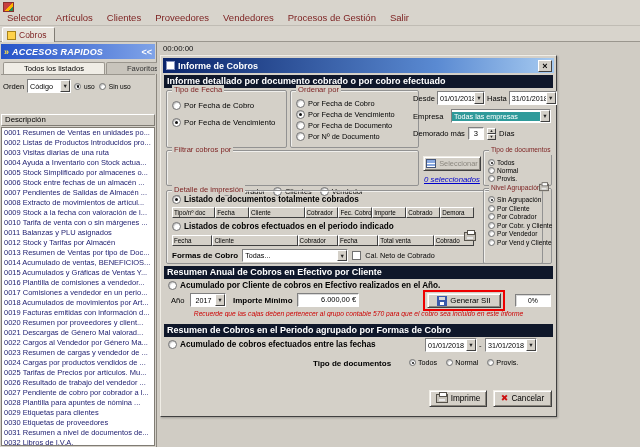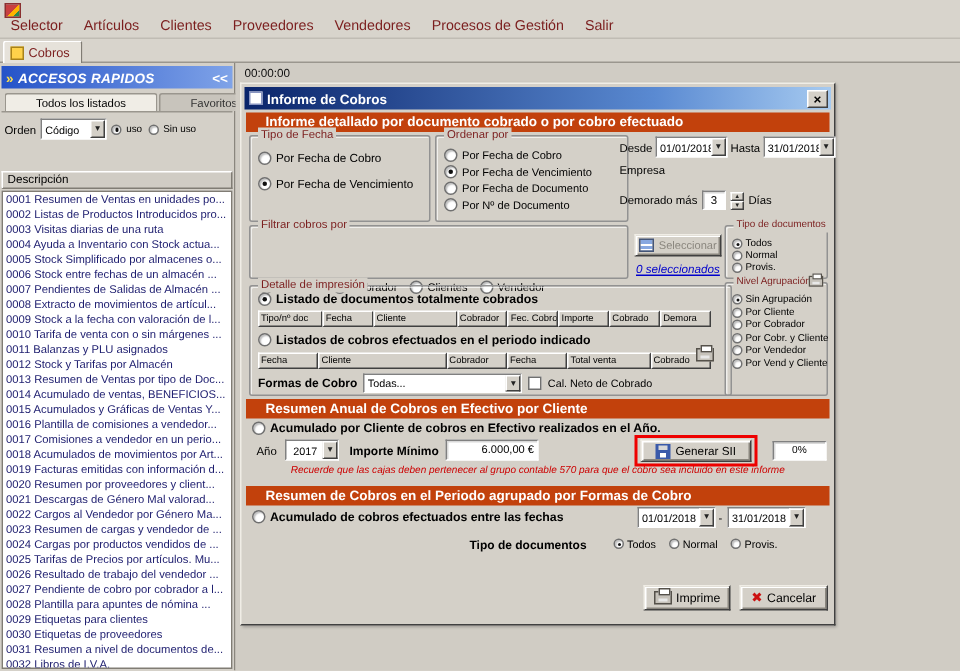--- a/index.html
+++ b/index.html
@@ -31,21 +31,21 @@
 
 .mdi{position:absolute;left:157px;top:42px;right:0;bottom:0;background:#d0ccc4;}
 .timer{position:absolute;left:163px;top:44px;font-size:7.8px;color:#111;}
 .dialog{position:absolute;left:160px;top:55px;width:397px;height:362px;background:#d4d0c8;border:1px solid;border-color:#f0ede6 #404040 #404040 #f0ede6;box-shadow:1px 1px 2px rgba(0,0,0,.25);padding:2px;}
 .titlebar{height:15px;background:linear-gradient(90deg,#0a246a,#5a8ad2 70%,#a6caf0);display:flex;align-items:center;gap:3px;padding:0 2px 0 3px;}
 .ticon{width:9px;height:9px;background:#fff;border:1px solid #8894c0;}
 .ttext{flex:1;color:#fff;font-size:9px;font-weight:bold;white-space:nowrap;overflow:hidden;}
 .closebtn{width:14px;height:12px;background:#d4d0c8;border:1px solid;border-color:#fff #404040 #404040 #fff;font-size:9px;line-height:10px;text-align:center;font-weight:bold;}
 .closebtn::before{content:"×";}
 .client{position:absolute;left:2px;top:18px;right:2px;bottom:2px;}
-.secbar{position:absolute;left:1px;right:1px;height:13px;background:#c2410c;color:#fff;font-weight:bold;font-size:9px;line-height:13px;padding-left:13px;white-space:nowrap;overflow:hidden;}
+.secbar{position:absolute;left:1px;right:1px;height:13px;background:#0f172a;color:#fff;font-weight:bold;font-size:9px;line-height:13px;padding-left:3px;white-space:nowrap;overflow:hidden;}
 .group{position:absolute;border:1px solid #929292;border-radius:2px;box-shadow:inset 1px 1px 0 rgba(255,255,255,.65);}
 .gtitle{position:absolute;top:-6px;left:5px;background:#d4d0c8;padding:0 2px;font-size:7.6px;color:#7b1e1e;line-height:10px;white-space:nowrap;}
 .rcol{display:flex;flex-direction:column;}
 .rrow{display:flex;align-items:center;gap:3px;white-space:nowrap;cursor:default;}
 .rb{width:9px;height:9px;min-width:9px;border-radius:50%;background:#fff;border:1px solid #707070;box-shadow:inset 1px 1px 1px rgba(0,0,0,.25);position:relative;}
 .rb.on::after{content:"";position:absolute;left:2px;top:2px;width:3px;height:3px;border-radius:50%;background:#101010;}
 .cb{width:9px;height:9px;min-width:9px;background:#fff;border:1px solid #707070;}
 .rlab{font-size:7.8px;}
 .rlab.b{font-weight:bold;font-size:8.2px;}
 .small .rb{width:7px;height:7px;min-width:7px;}
@@ -234,20 +234,24 @@
         </span>
         <span class="lab">Hasta</span>
         <span class="combo" style="width:48px;">
           <span class="val">31/01/2018</span>
           <span class="arrow"></span>
         </span>
       </div>
 
       <div class="frow" style="left:250px;top:35px;width:140px;">
         <span class="lab" style="width:36px;">Empresa</span>
+        <span class="combo empresa" style="width:100px;">
+          <span class="val">Todas las empresas</span>
+          <span class="arrow"></span>
+        </span>
       </div>
 
       <div class="frow" style="left:250px;top:53px;width:140px;gap:3px;">
         <span class="lab">Demorado más</span>
         <span class="sunken" style="width:16px;height:13px;font-size:7.6px;text-align:center;line-height:11px;">3</span>
         <span class="spin">
             <span>▲</span>
             <span>▼</span>
           </span>
         <span class="lab">Días</span>
@@ -292,21 +296,21 @@
             <span class="rb"></span>
             <span class="rlab">Normal</span>
           </label>
             <label class="rrow" style="gap:2px;">
             <span class="rb"></span>
             <span class="rlab">Provis.</span>
           </label>
           </div>
       </div>
 
-      <div class="group" style="left:3px;top:116px;width:322px;height:74px;">
+      <div class="group" style="left:3px;top:116px;width:377px;height:74px;">
         <span class="gtitle">Detalle de impresión</span>
         <label class="rrow" style="position:absolute;left:5px;top:4px;">
           <span class="rb on"></span>
           <span class="rlab b">Listado de documentos totalmente cobrados</span>
         </label>
         <div class="thead t1" style="left:5px;top:16px;width:302px;">
             <span class="th">Tipo/nº doc</span>
             <span class="th">Fecha</span>
             <span class="th">Cliente</span>
             <span class="th">Cobrador</span>

